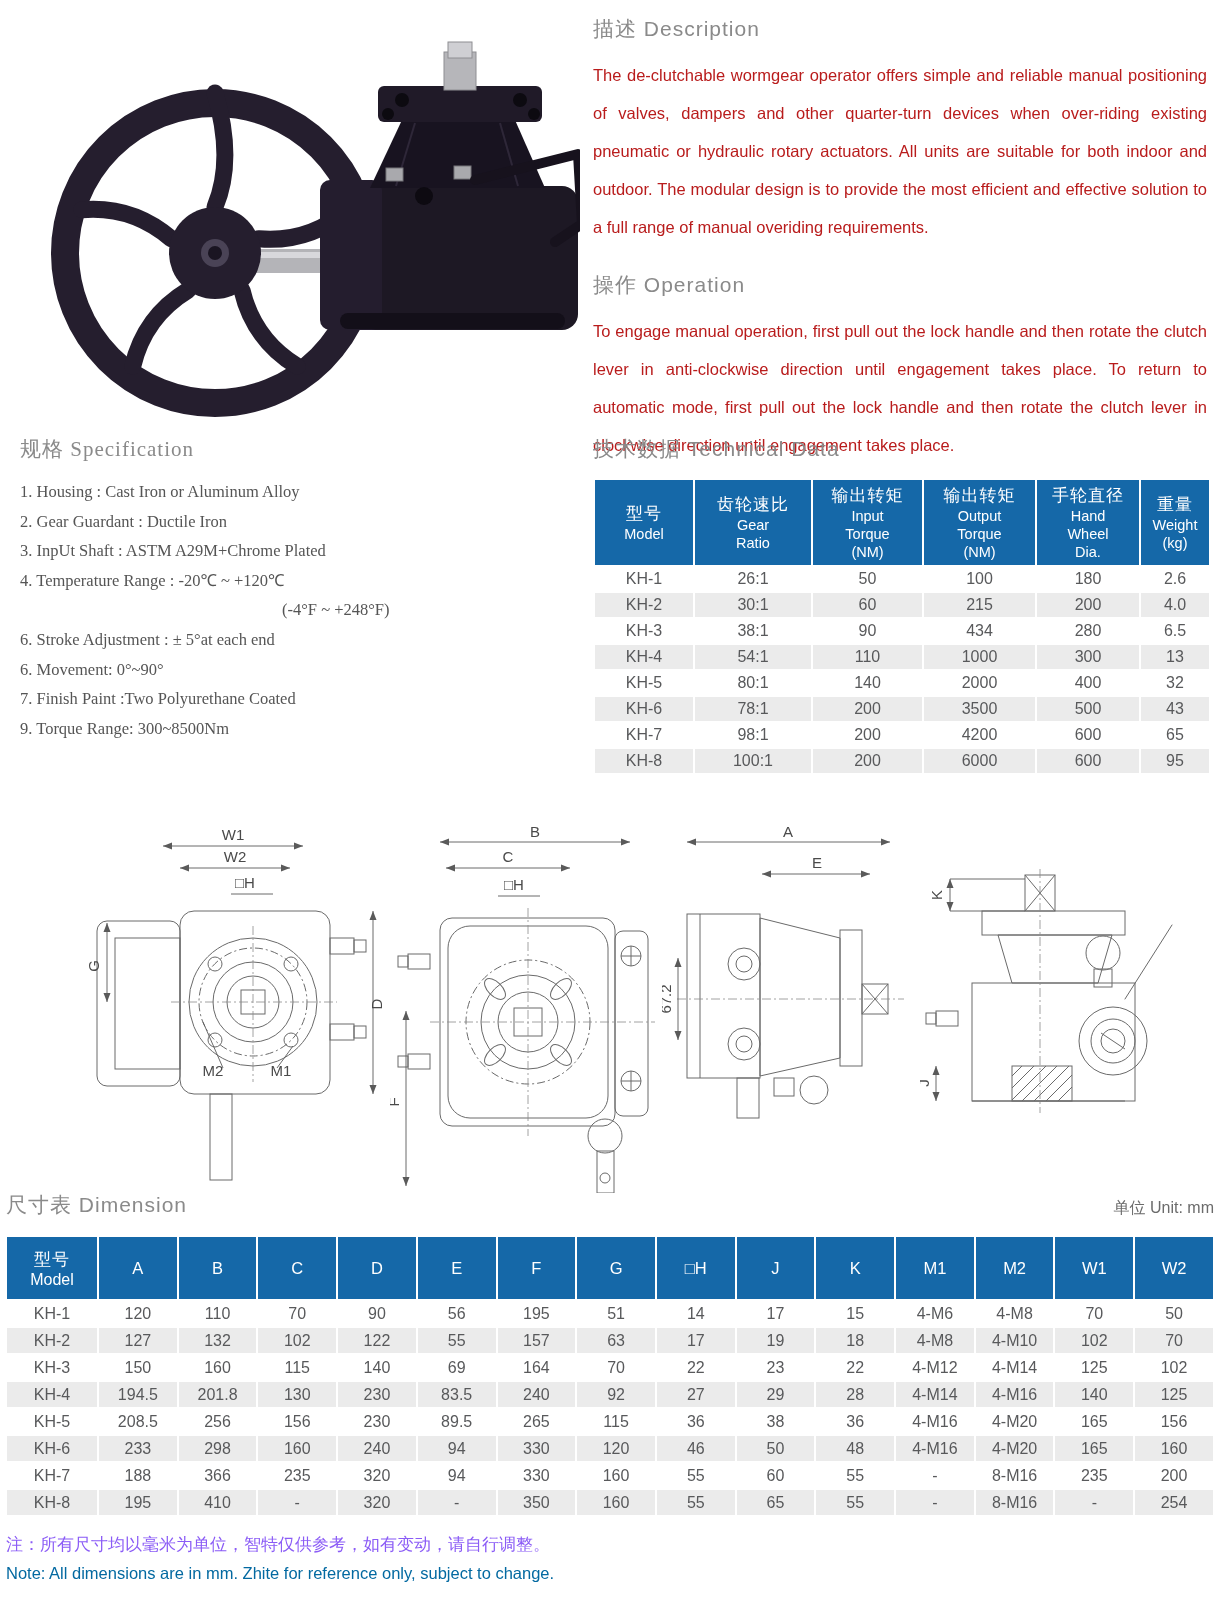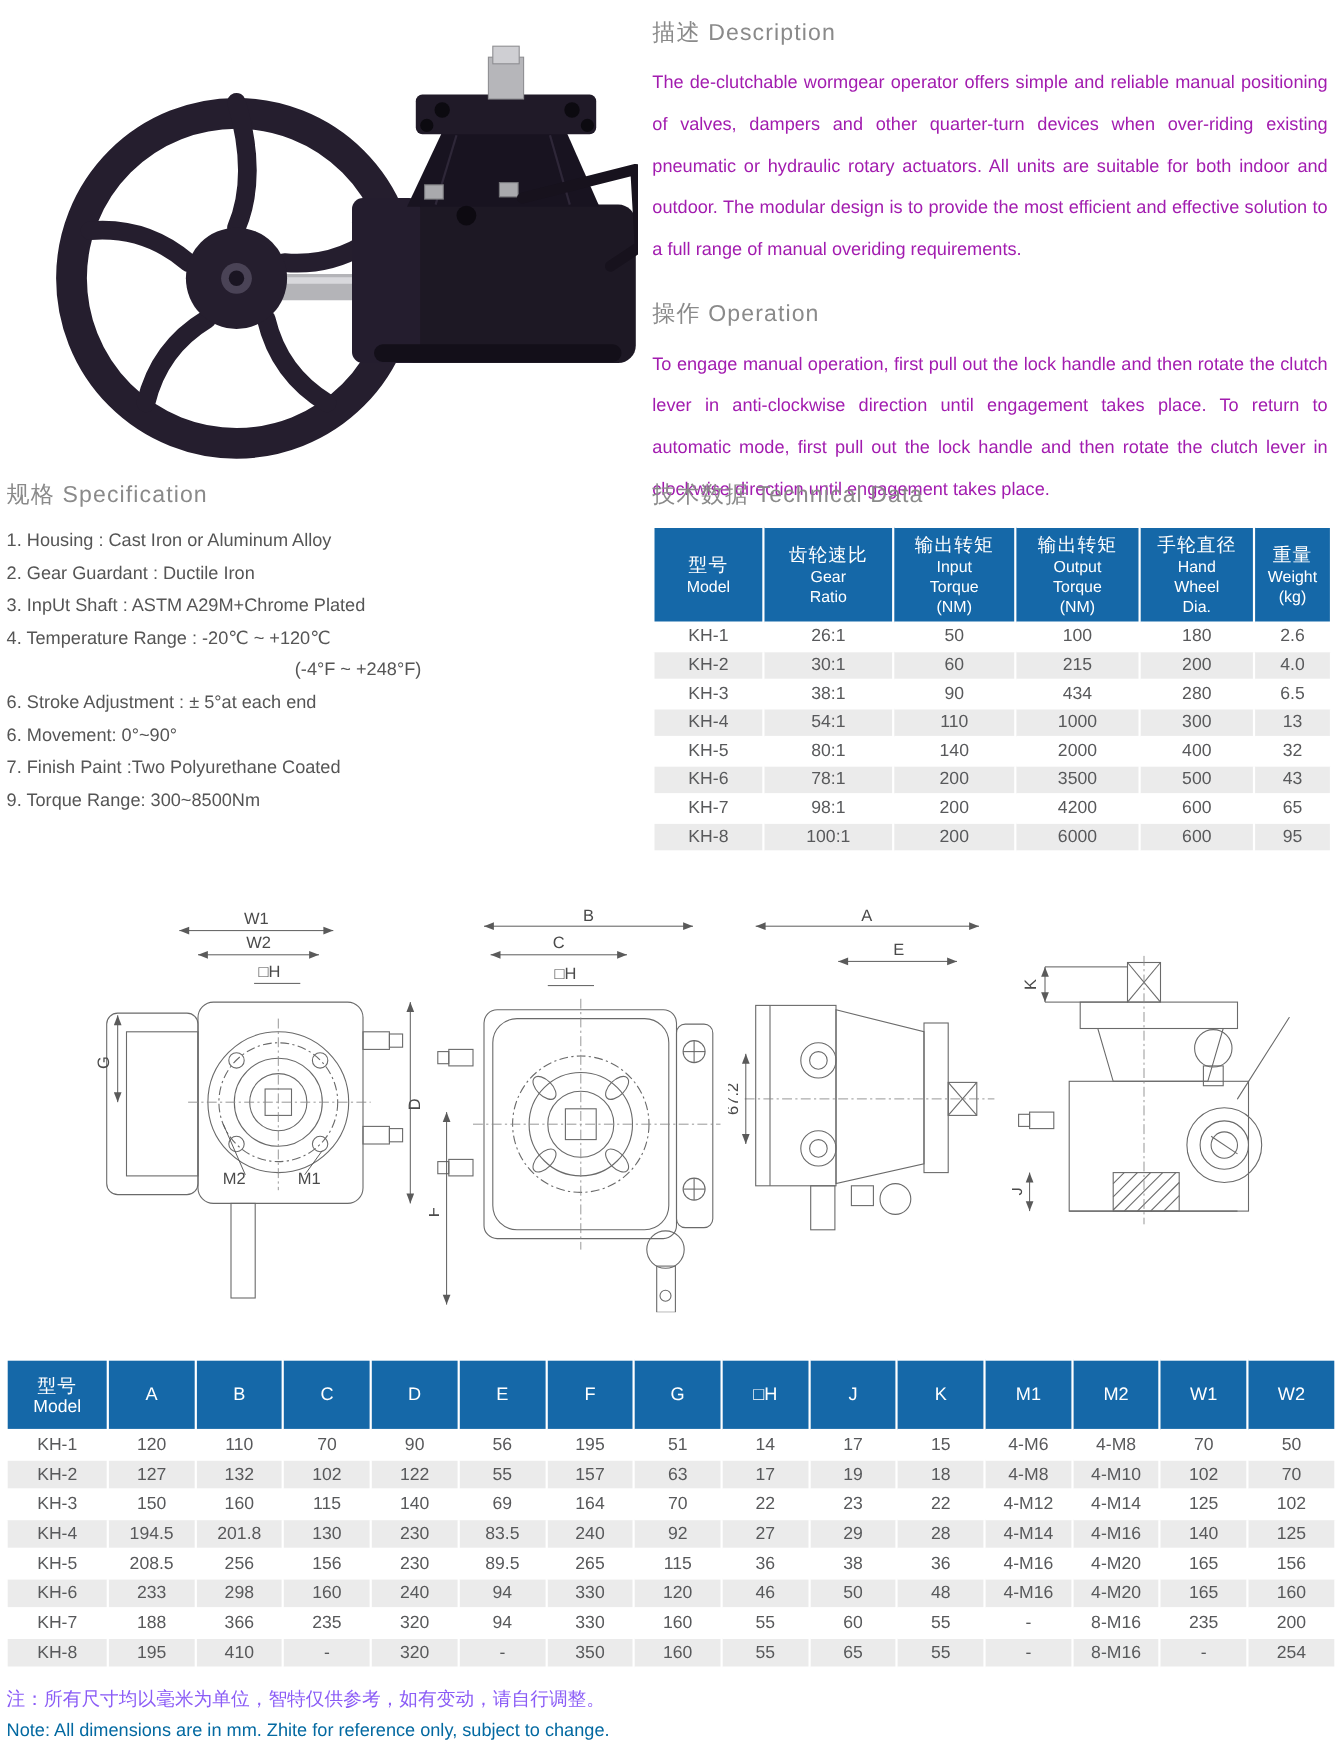--- a/index.html
+++ b/index.html
@@ -1,24 +1,24 @@
 <!DOCTYPE html>
 <html><head>
 <meta charset="utf-8">
 <style>
   html,body{margin:0;padding:0;background:#fff;}
   .page{position:relative;width:1220px;height:1600px;background:#fff;overflow:hidden;
         font-family:"Liberation Sans","DejaVu Sans",sans-serif;color:#58595b;margin-top:13px;}
   h2.sec{font-size:21px;font-weight:400;color:#8a8a8a;margin:0;letter-spacing:1px;}
   
   .desc{position:absolute;left:593px;top:2px;width:614px;}
-  .desc p{margin:13px 0 0;font-size:16.5px;line-height:38px;color:#a21caf;text-align:justify;}
+  .desc p{margin:13px 0 0;font-size:16.5px;line-height:38px;color:#b91c1c;text-align:justify;}
   .desc h2.op{margin-top:25px;}
   
-  .spec{position:absolute;left:6px;top:422px;width:578px;}
+  .spec{position:absolute;left:20px;top:422px;width:578px;font-family:Liberation Serif, serif;}
   .spec-list{margin-top:14px;}
   .spec-line{font-size:16.5px;line-height:29.6px;color:#555;white-space:pre;}
   .spec-line.indent{padding-left:262px;}
   
   .tech{position:absolute;left:593px;top:422px;width:616px;}
   table.tbl{border-collapse:collapse;table-layout:fixed;}
   .tbl th{background:#1568a8;color:#fff;font-weight:400;text-align:center;vertical-align:middle;
           border:2px solid #fff;padding:4px 1px;}
   .tbl td{text-align:center;border:2px solid #fff;padding:0;color:#58595b;}
   .tbl tbody tr:nth-child(odd) td{background:#fff;}
@@ -382,20 +382,24 @@
       <line class="lineart" x1="126" y1="240" x2="152" y2="214"></line>
     <line class="lineart" x1="138" y1="240" x2="152" y2="226"></line>
     <line class="lineart" x1="52" y1="240" x2="205" y2="240"></line>
     <line class="cline" x1="120" y1="8" x2="120" y2="252"></line>
     <line class="dim" x1="16" y1="205" x2="16" y2="240"></line>
     <polygon class="arr" points="16,205 12.5,214 19.5,214"></polygon>
       <polygon class="arr" points="16,240 12.5,231 19.5,231"></polygon>
     <text class="dim-label" x="9" y="222" text-anchor="middle" transform="rotate(-90 9 222)">J</text>
   </svg>
 
+  <div class="dim-head">
+    <h2 class="sec">尺寸表 Dimension</h2>
+    <div class="unit-label">单位 Unit: mm</div>
+  </div>
 
   <table class="tbl dim-table">
     <colgroup>
         <col style="width:92px">
       </colgroup>
     <thead>
       <tr>
         <th>
             <span class="th-cn">型号</span>
             <span class="th-en" style="font-size:16px">Model</span>

